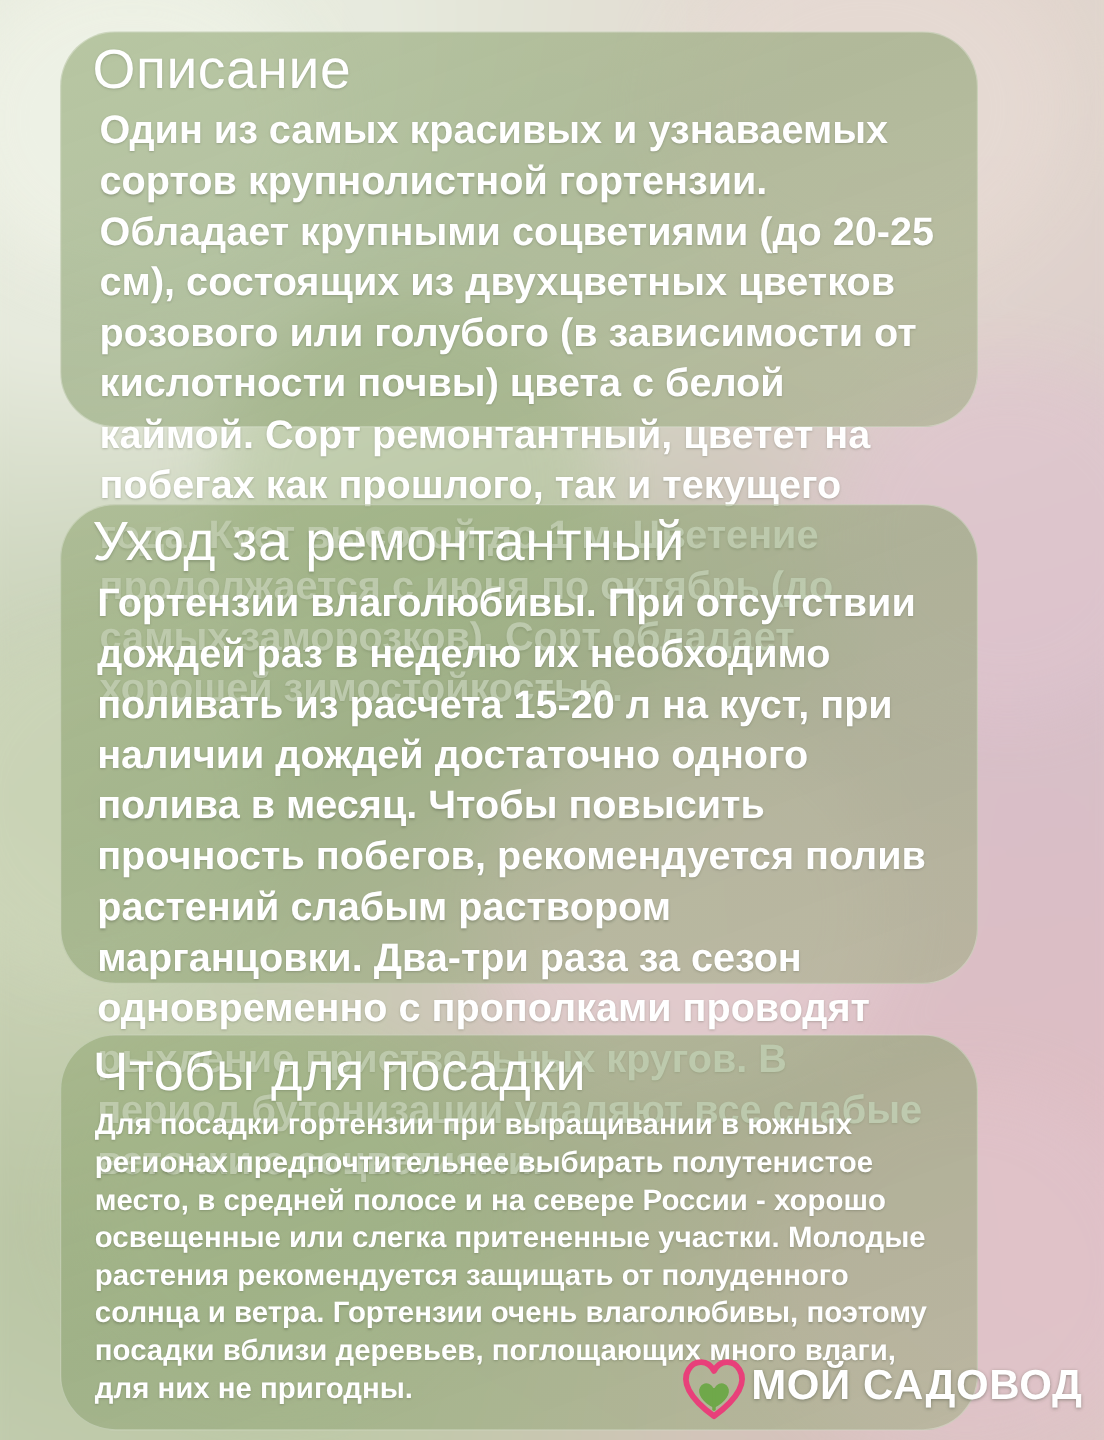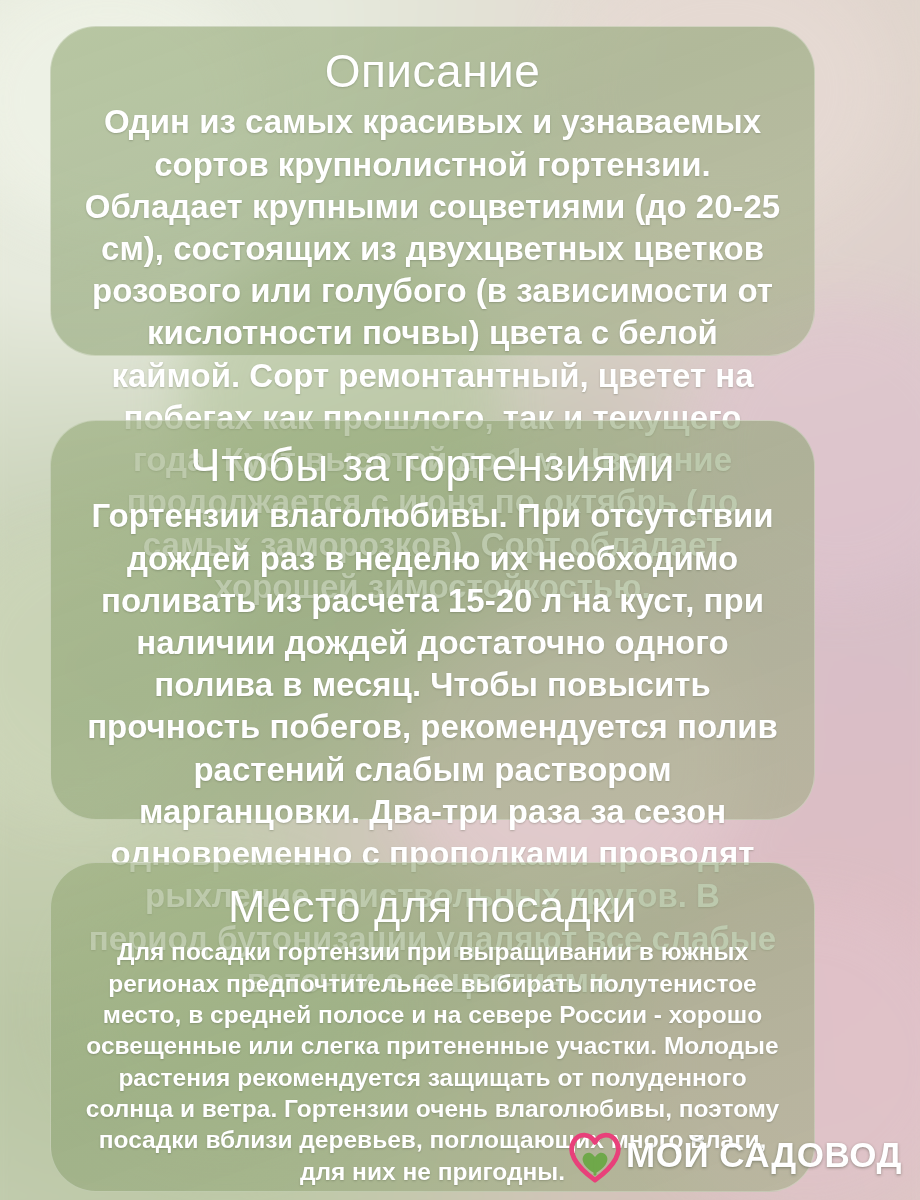--- a/index.html
+++ b/index.html
@@ -46,24 +46,24 @@
   .wrap {
     position: absolute;
     inset: 0;
   }
   .card {
     position: absolute;
     left: 50px;
     width: 765px;
     box-sizing: border-box;
     border-radius: 46px;
-    padding: 14px 26px 22px;
+    padding: 0 26px 22px;
     background: linear-gradient(160deg, rgba(150,170,120,0.62) 0%, rgba(140,162,114,0.58) 45%, rgba(158,172,130,0.55) 100%);
     border: 1px solid rgba(255,255,255,0.30);
-    text-align: center;
+    text-align: left;
     color: #ffffff;
   }
   .card-title {
     font-size: 46px;
     line-height: 1.05;
     font-weight: 400;
     letter-spacing: .5px;
     margin: 6px 0 6px;
     color: #ffffff;
     text-shadow: 0 1px 2px rgba(60,70,50,.25);
@@ -120,26 +120,26 @@
 </div>
 
 <div class="wrap">
 
   <section class="card" id="card-description">
     <h1 class="card-title">Описание</h1>
     <p class="card-body">Один из самых красивых и узнаваемых сортов крупнолистной гортензии. Обладает крупными соцветиями (до 20-25 см), состоящих из двухцветных цветков розового или голубого (в зависимости от кислотности почвы) цвета с белой каймой. Сорт ремонтантный, цветет на побегах как прошлого, так и текущего года. Куст высотой до 1 м. Цветение продолжается с июня по октябрь (до самых заморозков). Сорт обладает хорошей зимостойкостью.</p>
   </section>
 
   <section class="card" id="card-care">
-    <h1 class="card-title">Чтобы за гортензиями</h1>
+    <h1 class="card-title">Уход за ремонтантный</h1>
     <p class="card-body">Гортензии влаголюбивы. При отсутствии дождей раз в неделю их необходимо поливать из расчета 15-20 л на куст, при наличии дождей достаточно одного полива в месяц. Чтобы повысить прочность побегов, рекомендуется полив растений слабым раствором марганцовки. Два-три раза за сезон одновременно с прополками проводят рыхление приствольных кругов. В период бутонизации удаляют все слабые веточки с соцветиями.</p>
   </section>
 
   <section class="card" id="card-place">
-    <h1 class="card-title">Место для посадки</h1>
+    <h1 class="card-title">Чтобы для посадки</h1>
     <p class="card-body">Для посадки гортензии при выращивании в южных регионах предпочтительнее выбирать полутенистое место, в средней полосе и на севере России - хорошо освещенные или слегка притененные участки. Молодые растения рекомендуется защищать от полуденного солнца и ветра. Гортензии очень влаголюбивы, поэтому посадки вблизи деревьев, поглощающих много влаги, для них не пригодны.</p>
   </section>
 
   <div class="logo">
     <span class="logo-mark">
       <svg viewBox="0 0 64 60" width="62" height="58" aria-hidden="true">
         <path d="M32 56 C 10 40, 4 26, 10 16 C 15 7, 27 7, 32 17 C 37 7, 49 7, 54 16 C 60 26, 54 40, 32 56 Z" fill="none" stroke="#e8407a" stroke-width="5" stroke-linejoin="round"></path>
         <path d="M32 49 C 22 44, 17 36, 20 31 C 24 25, 31 28, 32 34 C 33 28, 40 25, 44 31 C 47 36, 42 44, 32 49 Z" fill="#6fa84a"></path>
         <path d="M32 50 L32 33" stroke="#6fa84a" stroke-width="3" stroke-linecap="round"></path>
       </svg>

